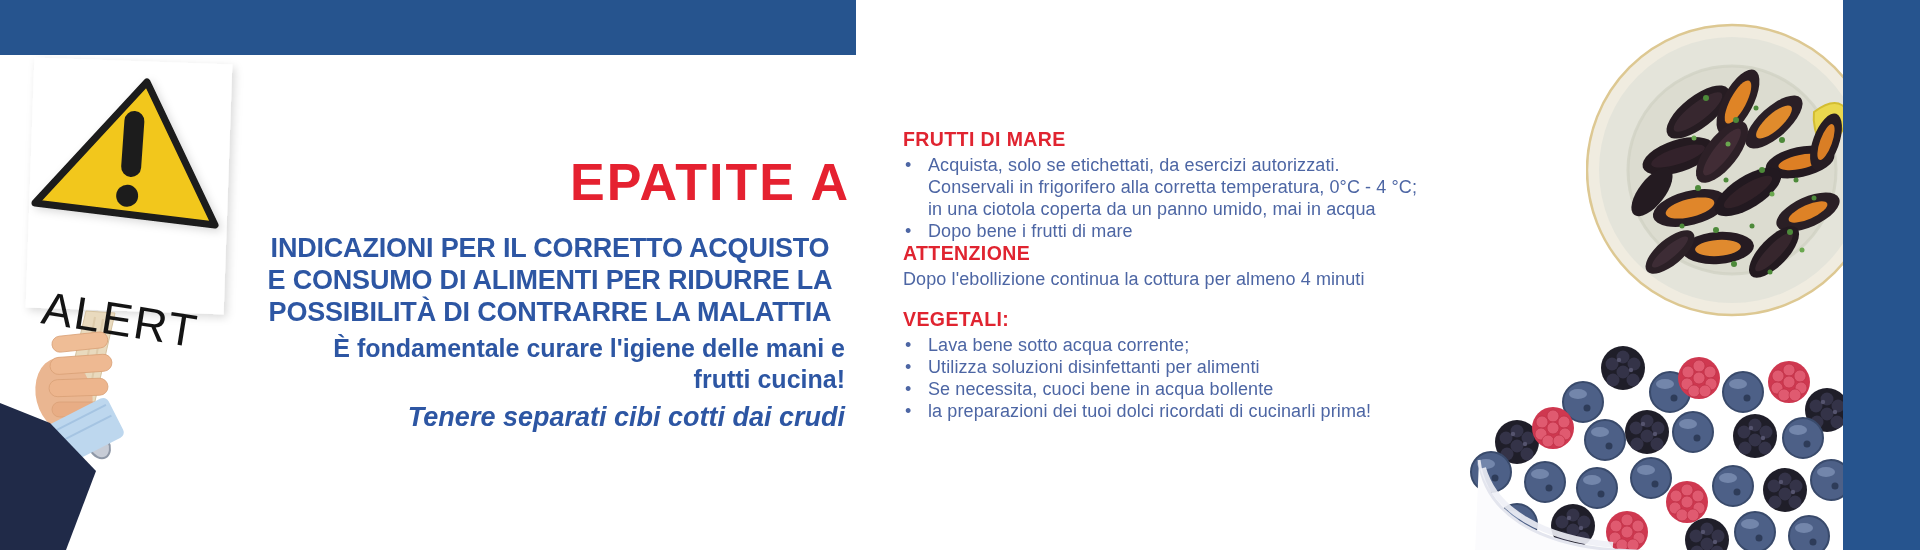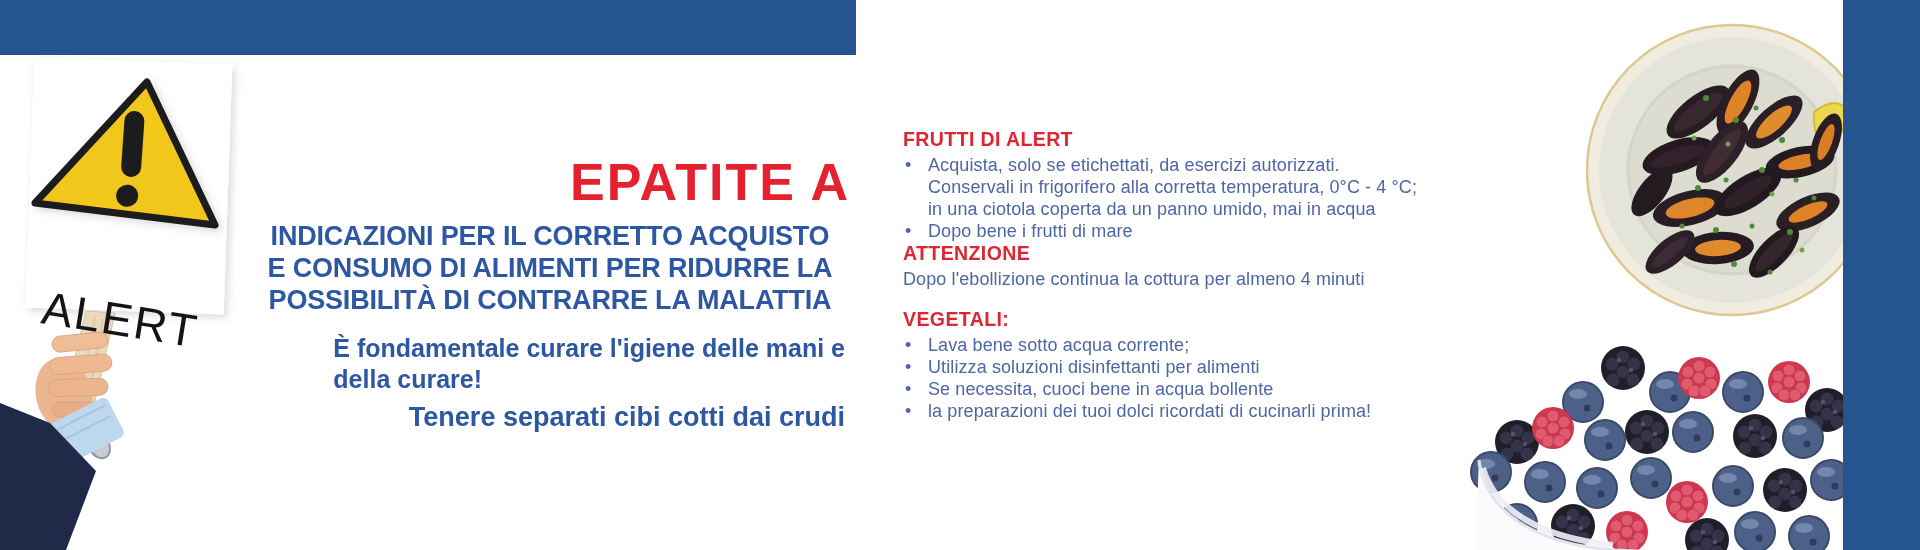--- a/index.html
+++ b/index.html
@@ -10,30 +10,30 @@
   
   .top-bar{position:absolute;left:0;top:0;width:856px;height:55px;background:#26548e;z-index:4;}
   .right-bar{position:absolute;left:1843px;top:0;width:77px;height:550px;background:#26548e;z-index:6;}
 
   
   .title{
     position:absolute;top:156px;right:1070px;z-index:3;
     font-size:52px;font-weight:bold;letter-spacing:2px;color:#e52130;line-height:1;white-space:nowrap;
   }
   .heading{
-    position:absolute;left:242px;top:220px;width:616px;z-index:3;text-align:center;
+    position:absolute;left:242px;top:232px;width:616px;z-index:3;text-align:center;
     font-size:27px;font-weight:bold;color:#2d56a3;line-height:32px;letter-spacing:-0.2px;white-space:nowrap;
   }
   .subheading{
-    position:absolute;top:333px;right:1075px;z-index:3;
+    position:absolute;top:333px;right:1075px;z-index:3;text-align:right;
     font-size:25px;font-weight:bold;color:#2d56a3;line-height:31px;white-space:nowrap;
   }
   .note{
     position:absolute;top:402px;right:1075px;z-index:3;text-align:right;
-    font-size:27px;font-weight:bold;color:#2d56a3;white-space:nowrap;
+    font-size:27px;font-weight:bold;font-style:italic;color:#2d56a3;white-space:nowrap;
   }
 
   
   .col{position:absolute;left:903px;top:128px;width:600px;z-index:3;}
   .col section{margin:0;padding:0;}
   .col section + section{margin-top:0;}
   .col section.s3{margin-top:18px;}
   .col h3{
     margin:0 0 3px 0;font-size:19.5px;line-height:23px;font-weight:bold;
     letter-spacing:0.4px;color:#e02430;white-space:nowrap;
@@ -99,29 +99,29 @@
   <div class="title">EPATITE A</div>
 
   <div class="heading">
     <div>INDICAZIONI PER IL CORRETTO ACQUISTO</div>
     <div>E CONSUMO DI ALIMENTI PER RIDURRE LA</div>
     <div>POSSIBILITÀ DI CONTRARRE LA MALATTIA</div>
   </div>
 
   <div class="subheading">
     <div>È fondamentale curare l'igiene delle mani e</div>
-    <div>della curare!</div>
+    <div>frutti cucina!</div>
   </div>
 
   <div class="note">Tenere separati cibi cotti dai crudi</div>
 
   <div class="col">
 
     <section>
-      <h3>FRUTTI DI ALERT</h3>
+      <h3>FRUTTI DI MARE</h3>
       <div class="li">
         <span class="b">•</span>
         <span>Acquista, solo se etichettati, da esercizi autorizzati.</span>
       </div>
       <div class="li">
         <span>Conservali in frigorifero alla corretta temperatura, 0°C - 4 °C;</span>
       </div>
       <div class="li">
         <span>in una ciotola coperta da un panno umido, mai in acqua</span>
       </div>

